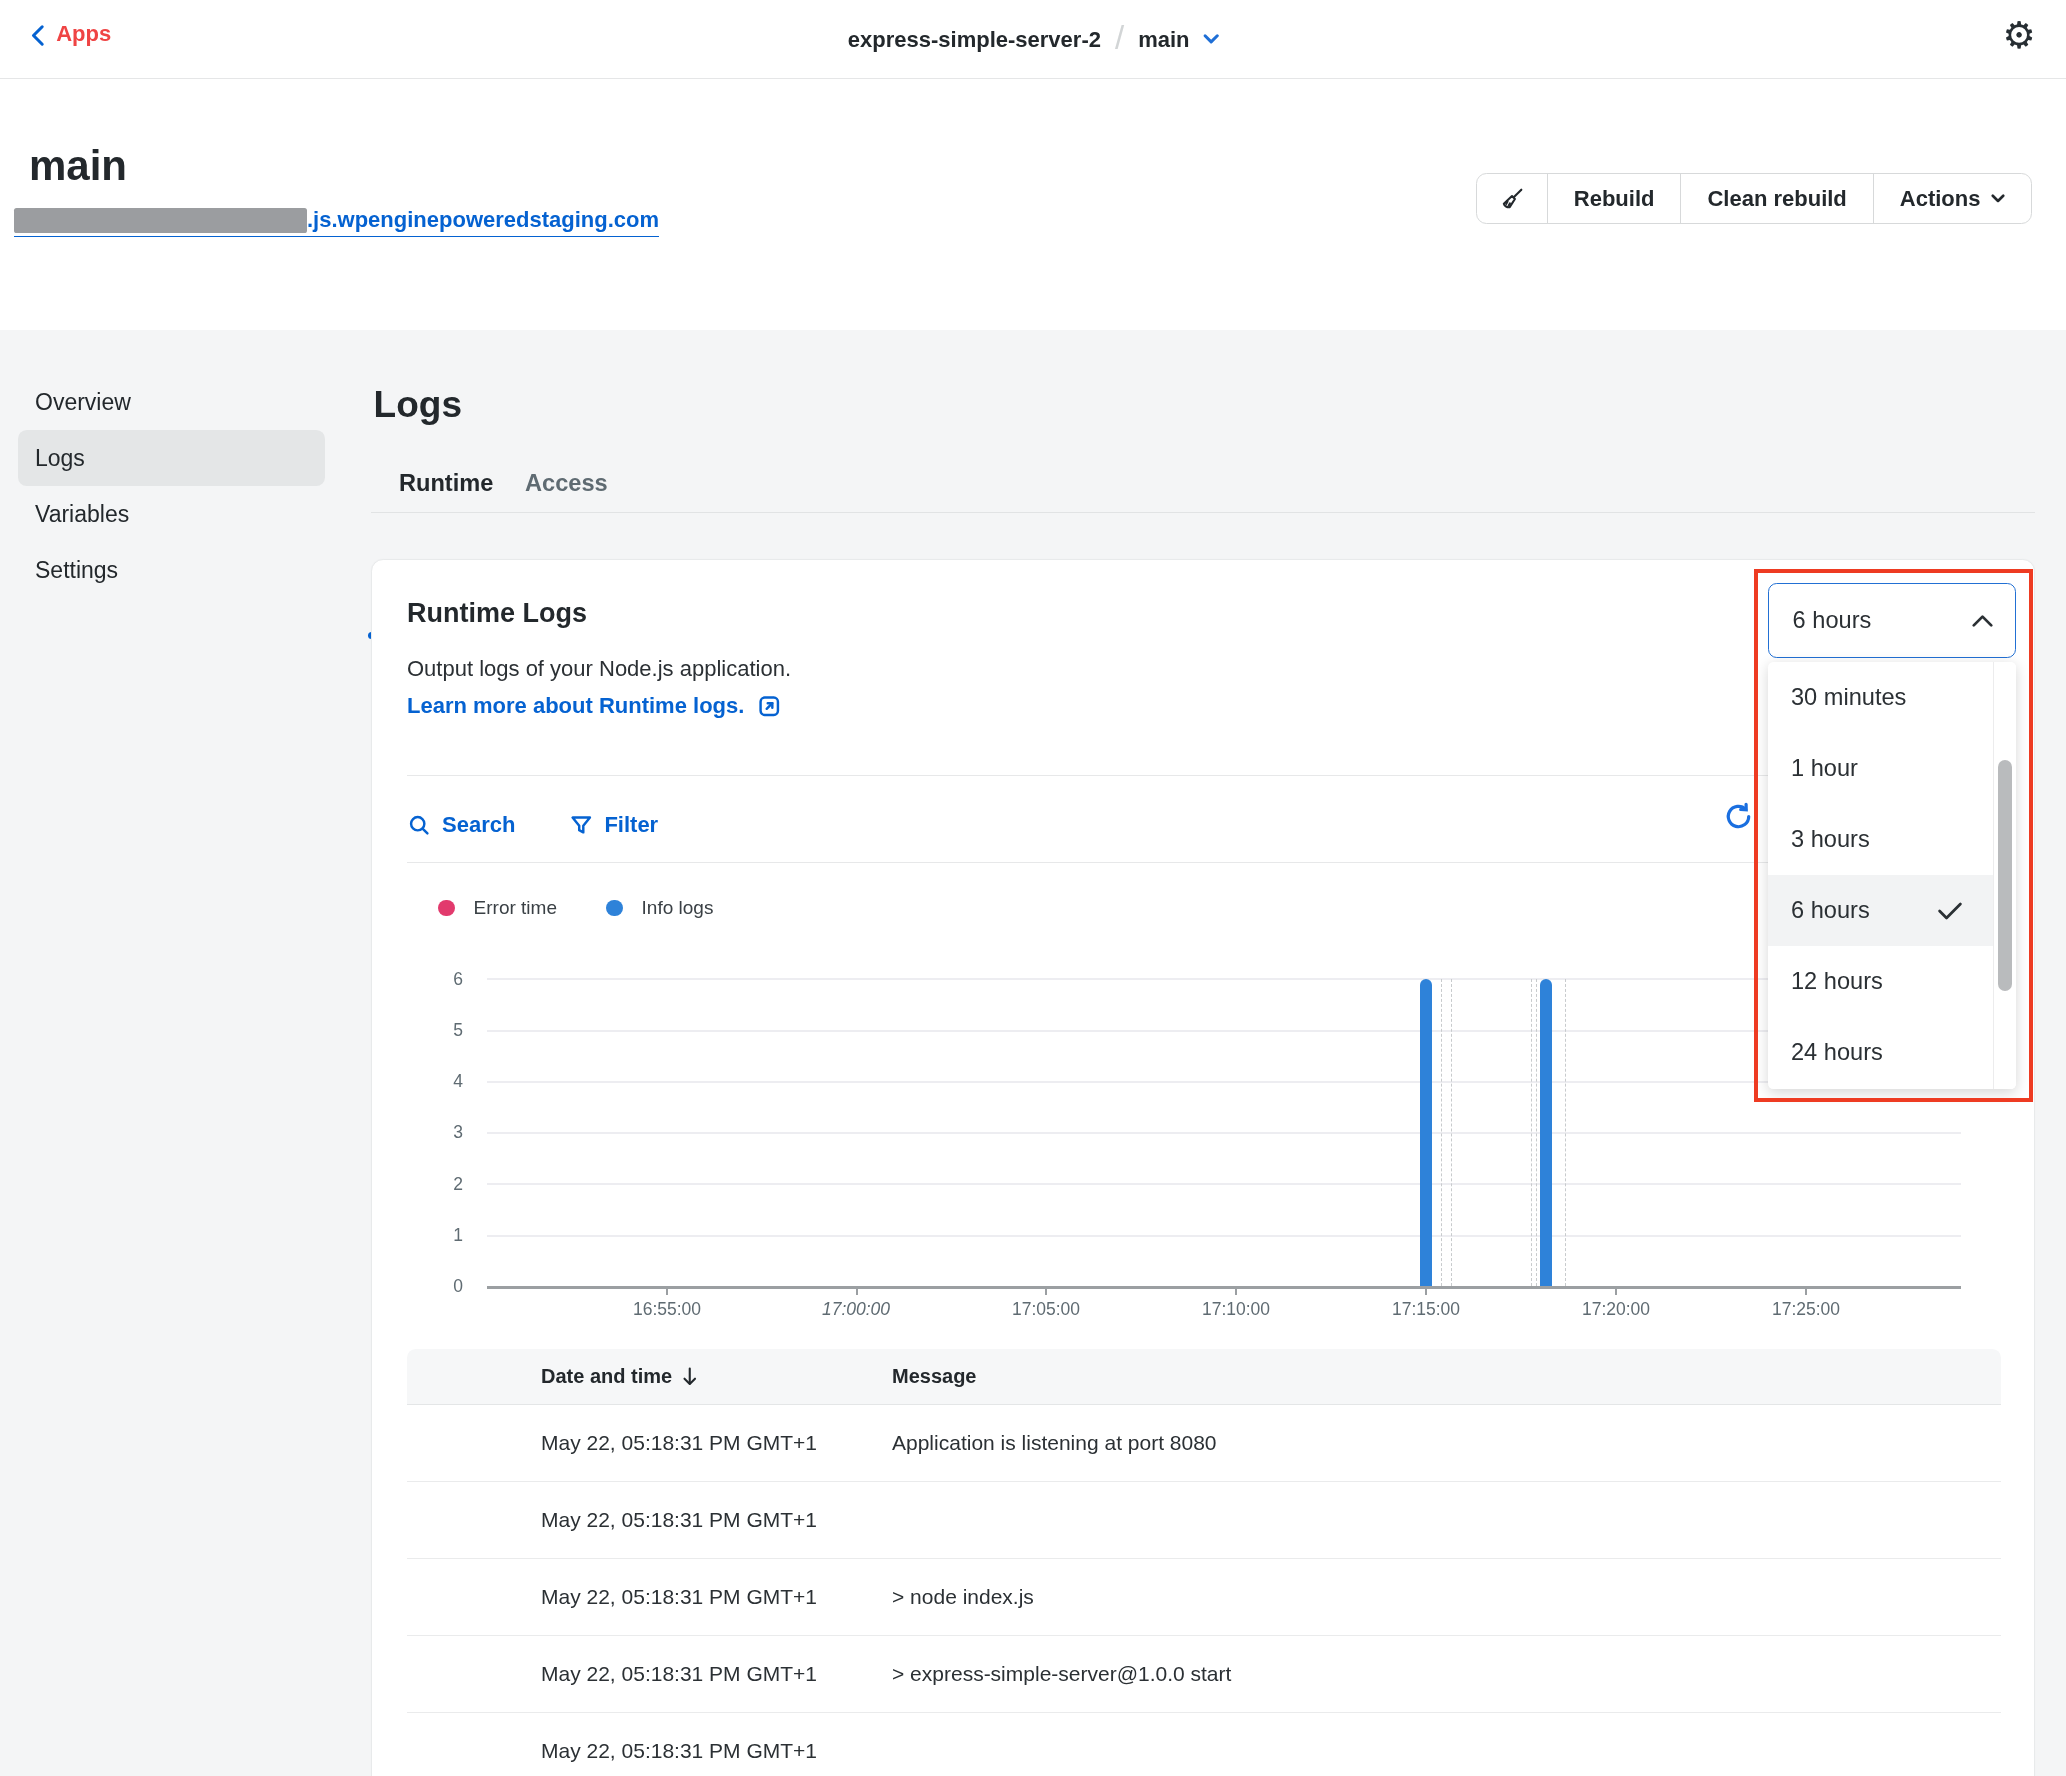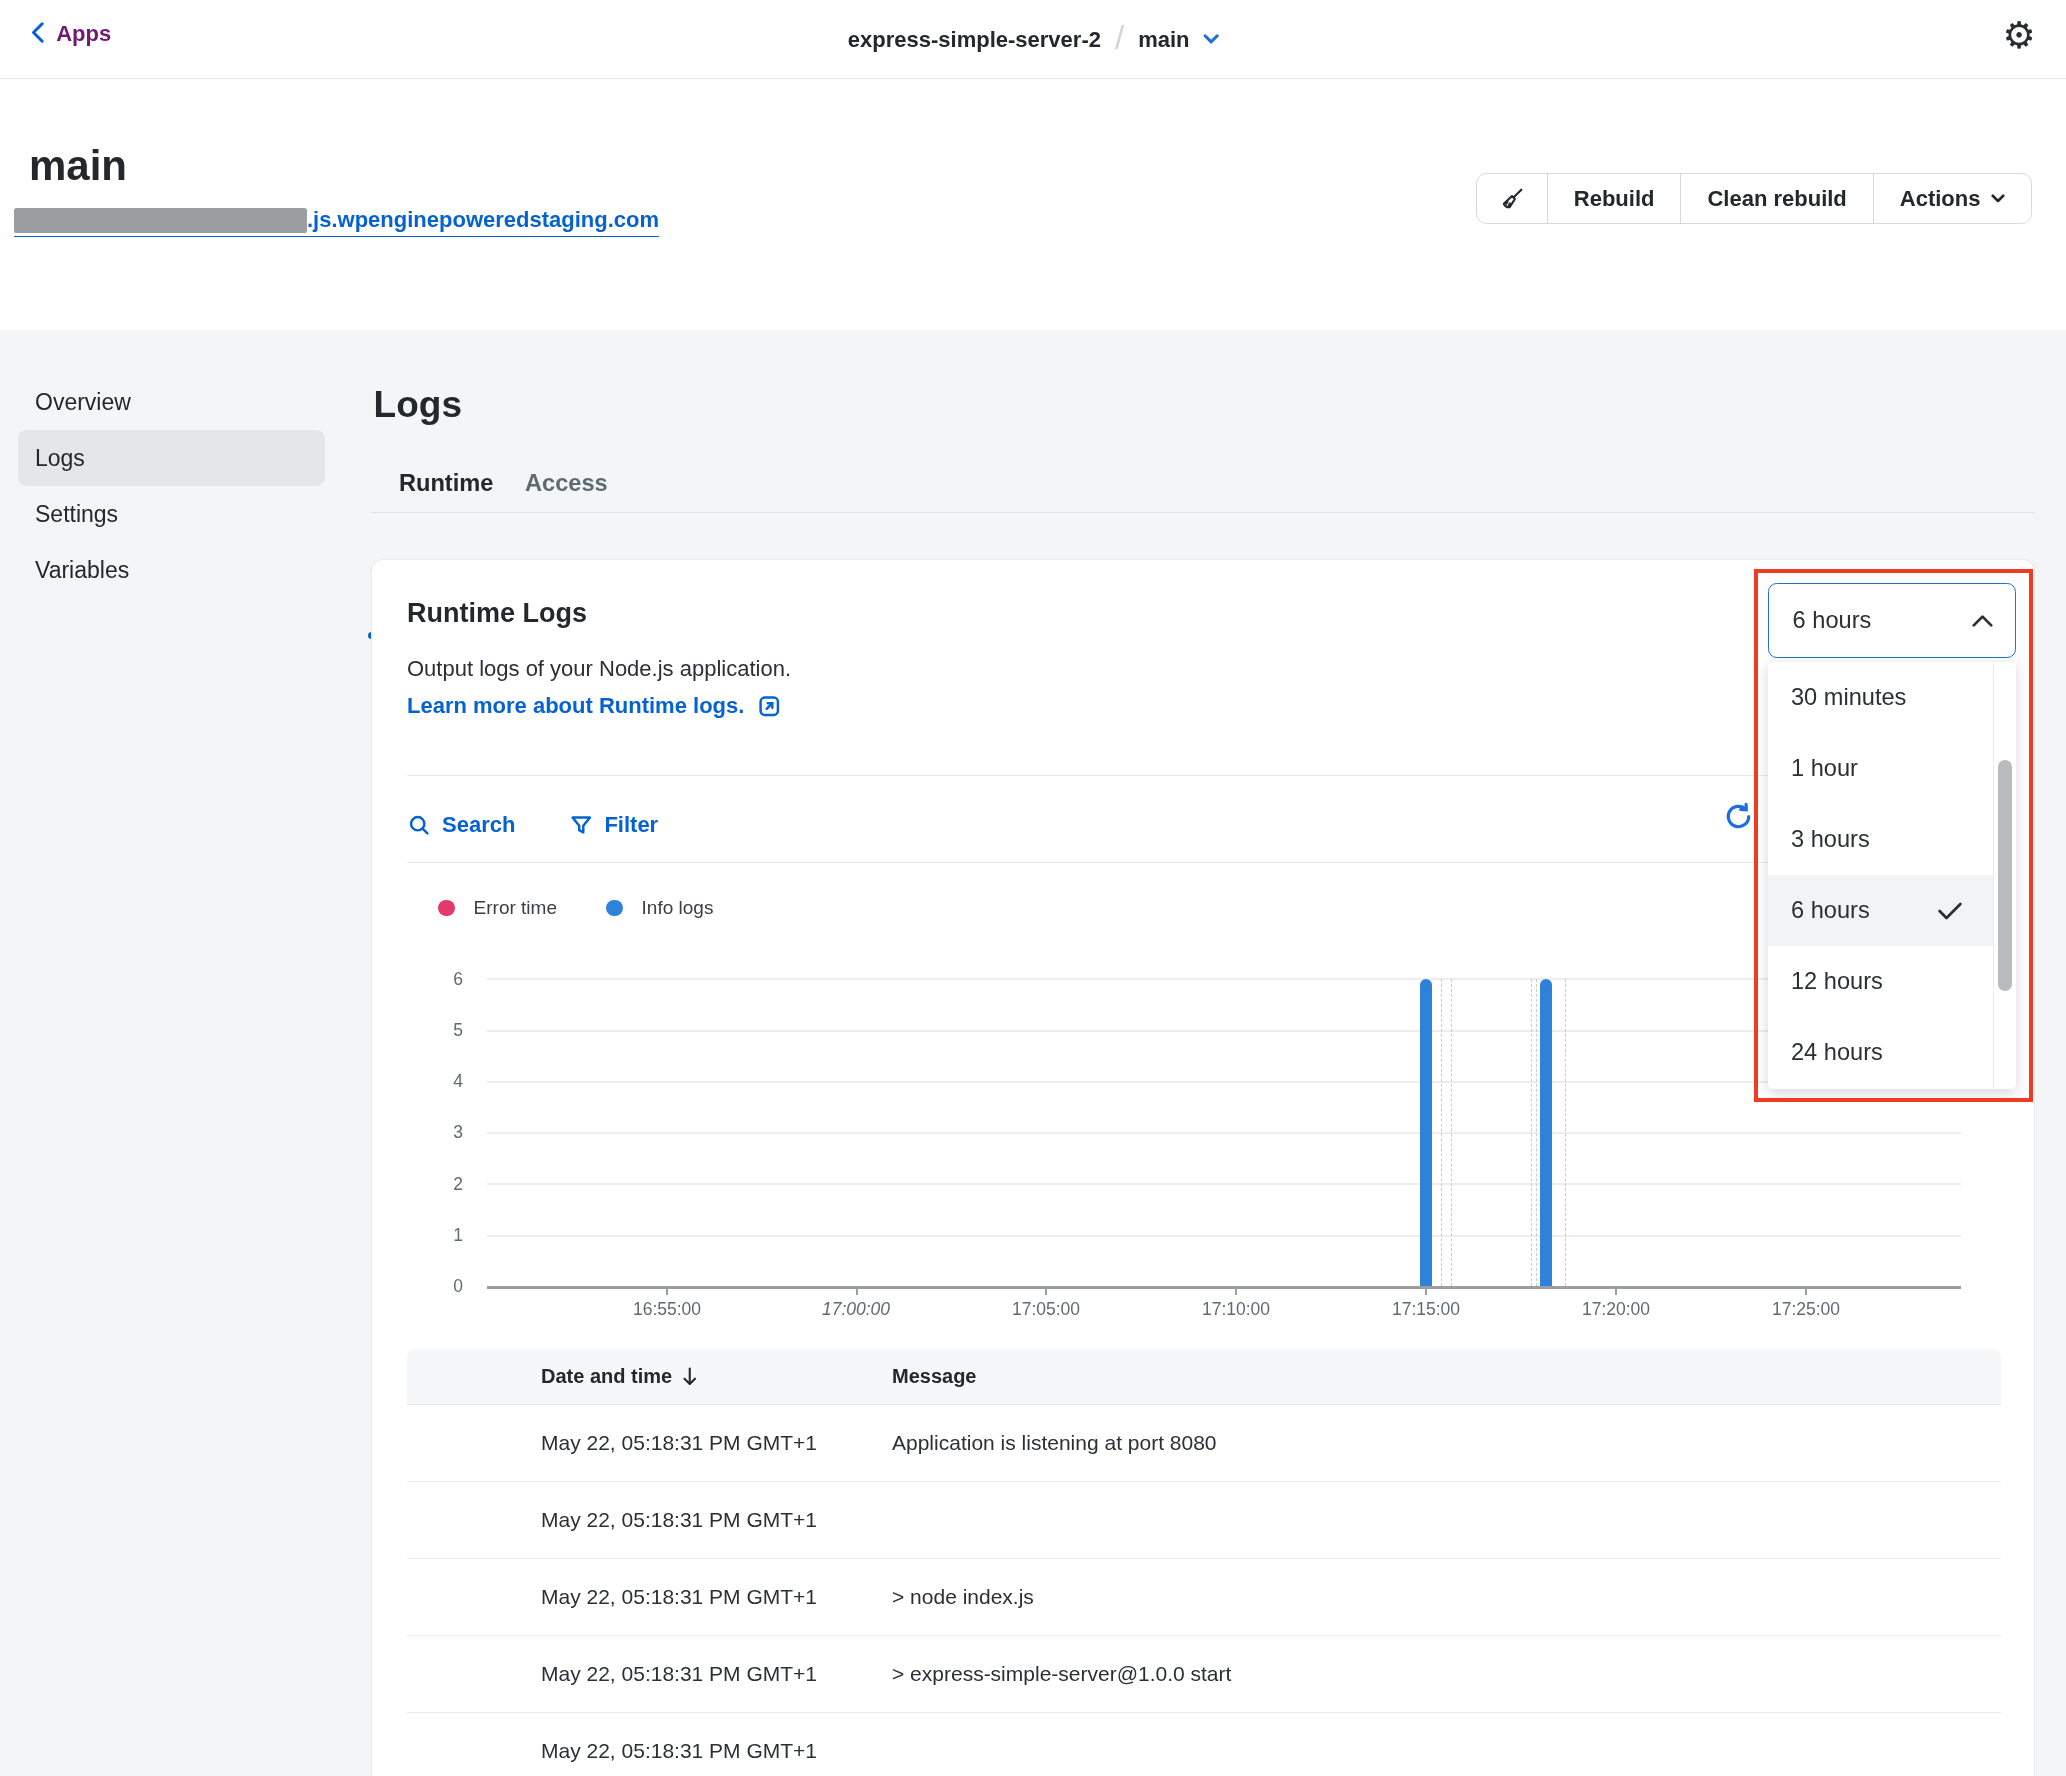--- a/index.html
+++ b/index.html
@@ -5,22 +5,22 @@
   * { margin:0; padding:0; box-sizing:border-box; }
   html,body { background:#ffffff; }
   body { font-family:"Liberation Sans","DejaVu Sans",sans-serif; color:#2b3034; }
   #page {
     position:relative; width:2067px; height:1777px; overflow:hidden; background:#ffffff;
   }
 
   
   .topbar { position:absolute; left:0; top:0; width:2067px; height:79px; background:#fff;
             border-bottom:0.9px solid #e5e6e7; z-index:5; }
-  .back-link { position:absolute; left:30px; top:21px; display:flex; align-items:flex-start; gap:10.5px;
-               color:#701a75; font-size:22px; font-weight:bold; cursor:pointer; }
+  .back-link { position:absolute; left:30px; top:21px; display:flex; align-items:flex-end; gap:10.5px;
+               color:#ef4444; font-size:22px; font-weight:bold; cursor:pointer; }
   .crumb { position:absolute; left:50%; top:0; height:79px; transform:translateX(-50%);
            display:flex; align-items:center; gap:14px; font-size:22px; }
   .crumb .app { font-weight:bold; color:#23282c; }
   .crumb .slash { color:#d2d5d6; font-size:33px; font-weight:300; transform:translateY(-1.7px); }
   .crumb .env { font-weight:bold; color:#23282c; }
   .gear { position:absolute; right:28px; top:15.7px; width:40px; height:40px; display:flex;
           align-items:center; justify-content:center; font-size:37px; color:#272e33; cursor:pointer;
           font-family:"DejaVu Sans",sans-serif; }
 
   
@@ -175,22 +175,22 @@
         </span>
       </div>
     </div>
   </div>
 
   <div class="content">
 
     <nav class="sidebar" id="sidebar">
         <div class="side-item">Overview</div>
         <div class="side-item active">Logs</div>
+        <div class="side-item">Variables</div>
         <div class="side-item">Settings</div>
-        <div class="side-item">Variables</div>
       </nav>
 
     <div class="main-col">
       <div class="page-title">Logs</div>
 
       <div class="tabs">
         <div class="tab runtime">Runtime</div>
         <div class="tab access">Access</div>
         <div class="tab-underline"></div>
       </div>

